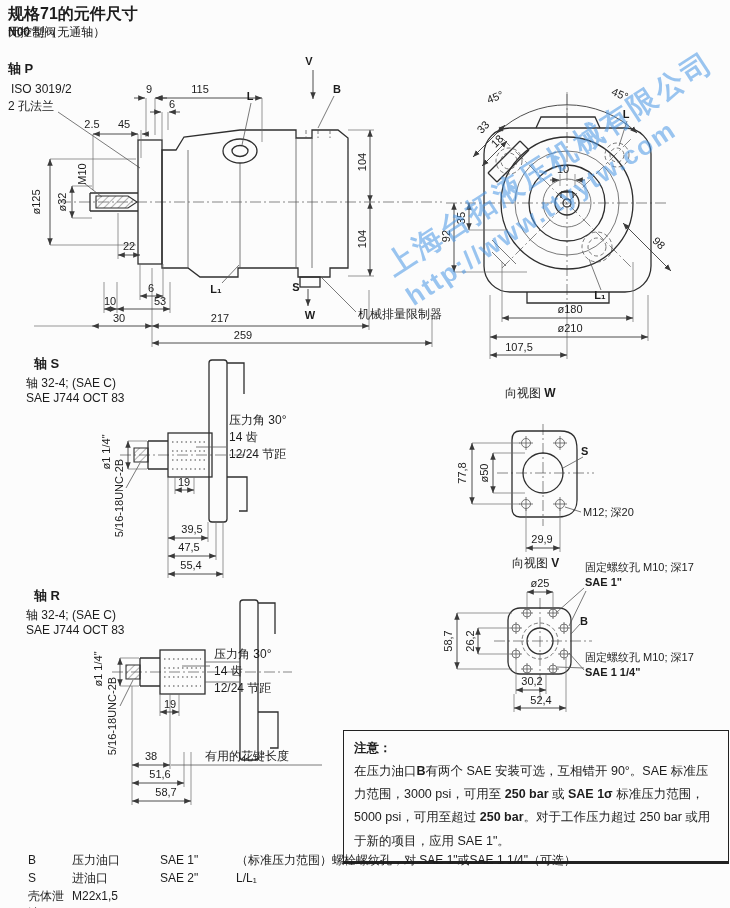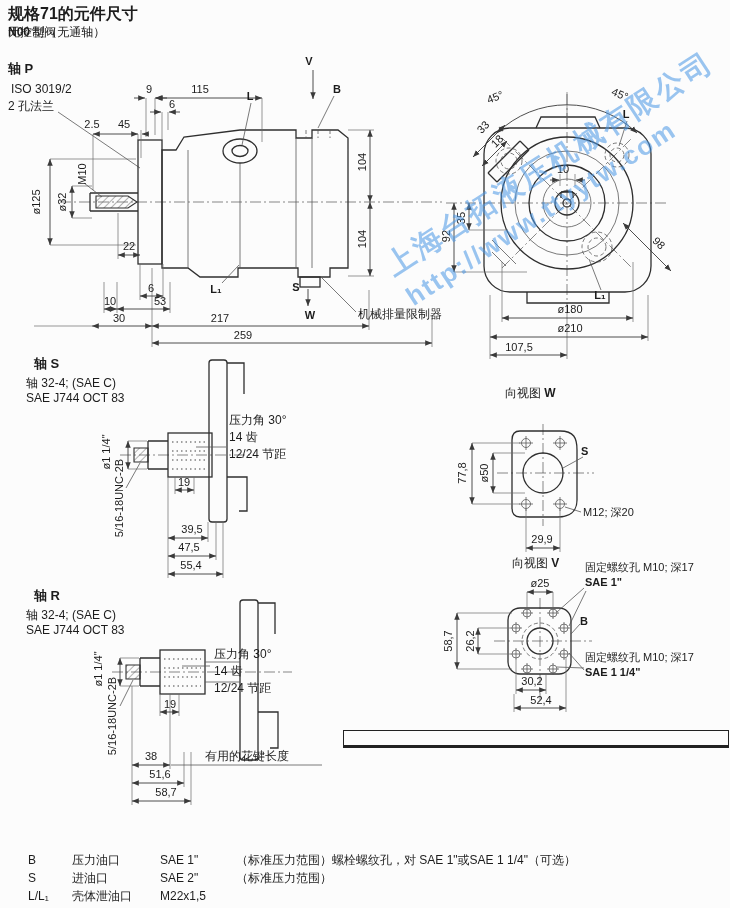--- a/index.html
+++ b/index.html
@@ -321,29 +321,30 @@
   <span class="c lbl rm90" style="left:470px;top:641px">26,2</span>
   <span class="c lbl" style="left:532px;top:681px">30,2</span>
   <span class="c lbl" style="left:541px;top:700px">52,4</span>
   <span class="tl lbl b" style="left:580px;top:615px">B</span>
   <span class="tl lbl" style="left:585px;top:560px">固定螺纹孔 M10; 深17</span>
   <span class="tl lbl b" style="left:585px;top:576px">SAE 1"</span>
   <span class="tl lbl" style="left:585px;top:650px">固定螺纹孔 M10; 深17</span>
   <span class="tl lbl b" style="left:585px;top:666px">SAE 1 1/4"</span>
 
   <div class="notebox">
+    <div class="ttl">注意：</div>
+    <div><span>在压力油口</span><b>B</b><span>有两个 SAE 安装可选，互相错开 90°。SAE 标准压力范围，3000 psi，可用至 </span><b>250 bar</b><span> 或 </span><b>SAE 1σ</b><span> 标准压力范围，5000 psi，可用至超过 </span><b>250 bar</b><span>。对于工作压力超过 250 bar 或用于新的项目，应用 SAE 1"。</span></div>
   </div>
 
   <div class="ports">
     <span>B</span>
     <span>压力油口</span>
     <span>SAE 1"</span>
     <span>（标准压力范围）螺栓螺纹孔，对 SAE 1"或SAE 1 1/4"（可选）</span>
     <span>S</span>
     <span>进油口</span>
     <span>SAE 2"</span>
-    <span>（标准压力范围）</span>
     <span>L/L₁</span>
     <span>壳体泄油口</span>
     <span>M22x1,5</span>
   </div>
 
 </div>
 
 </body></html>

